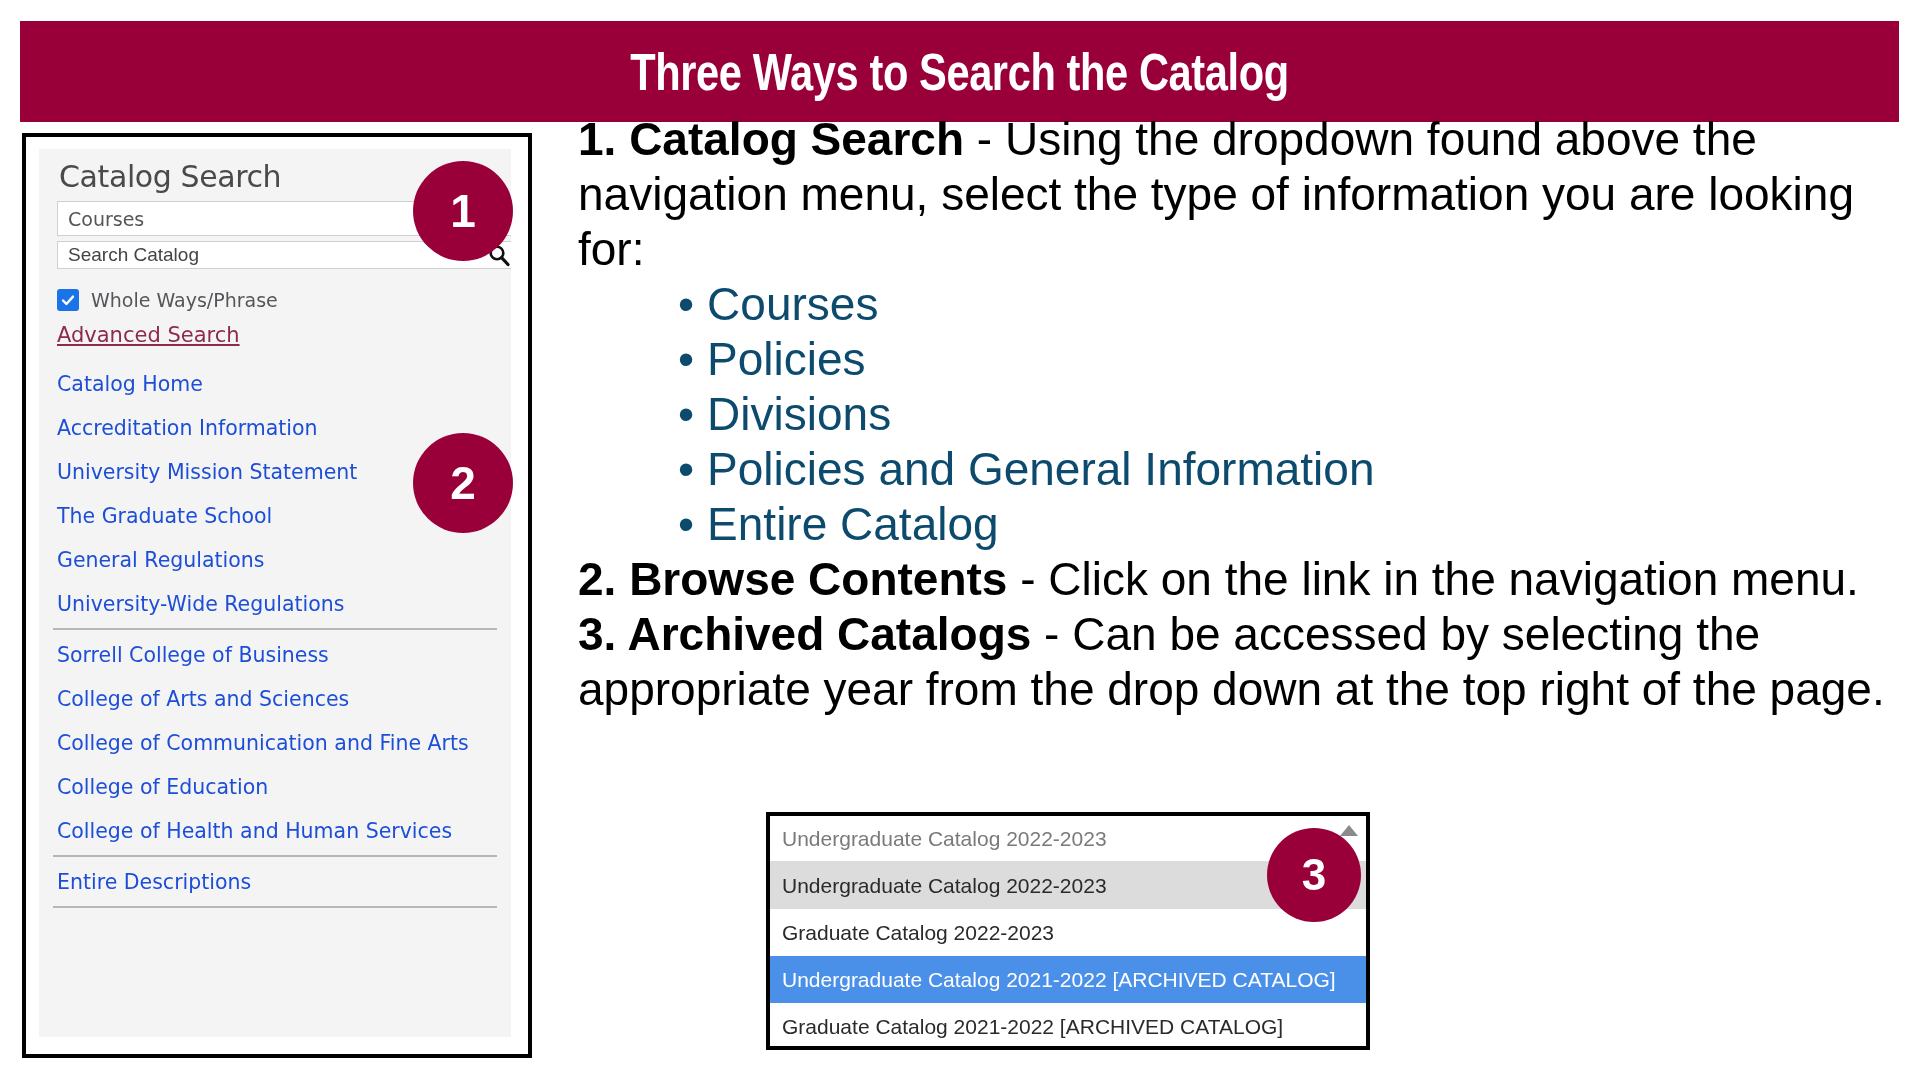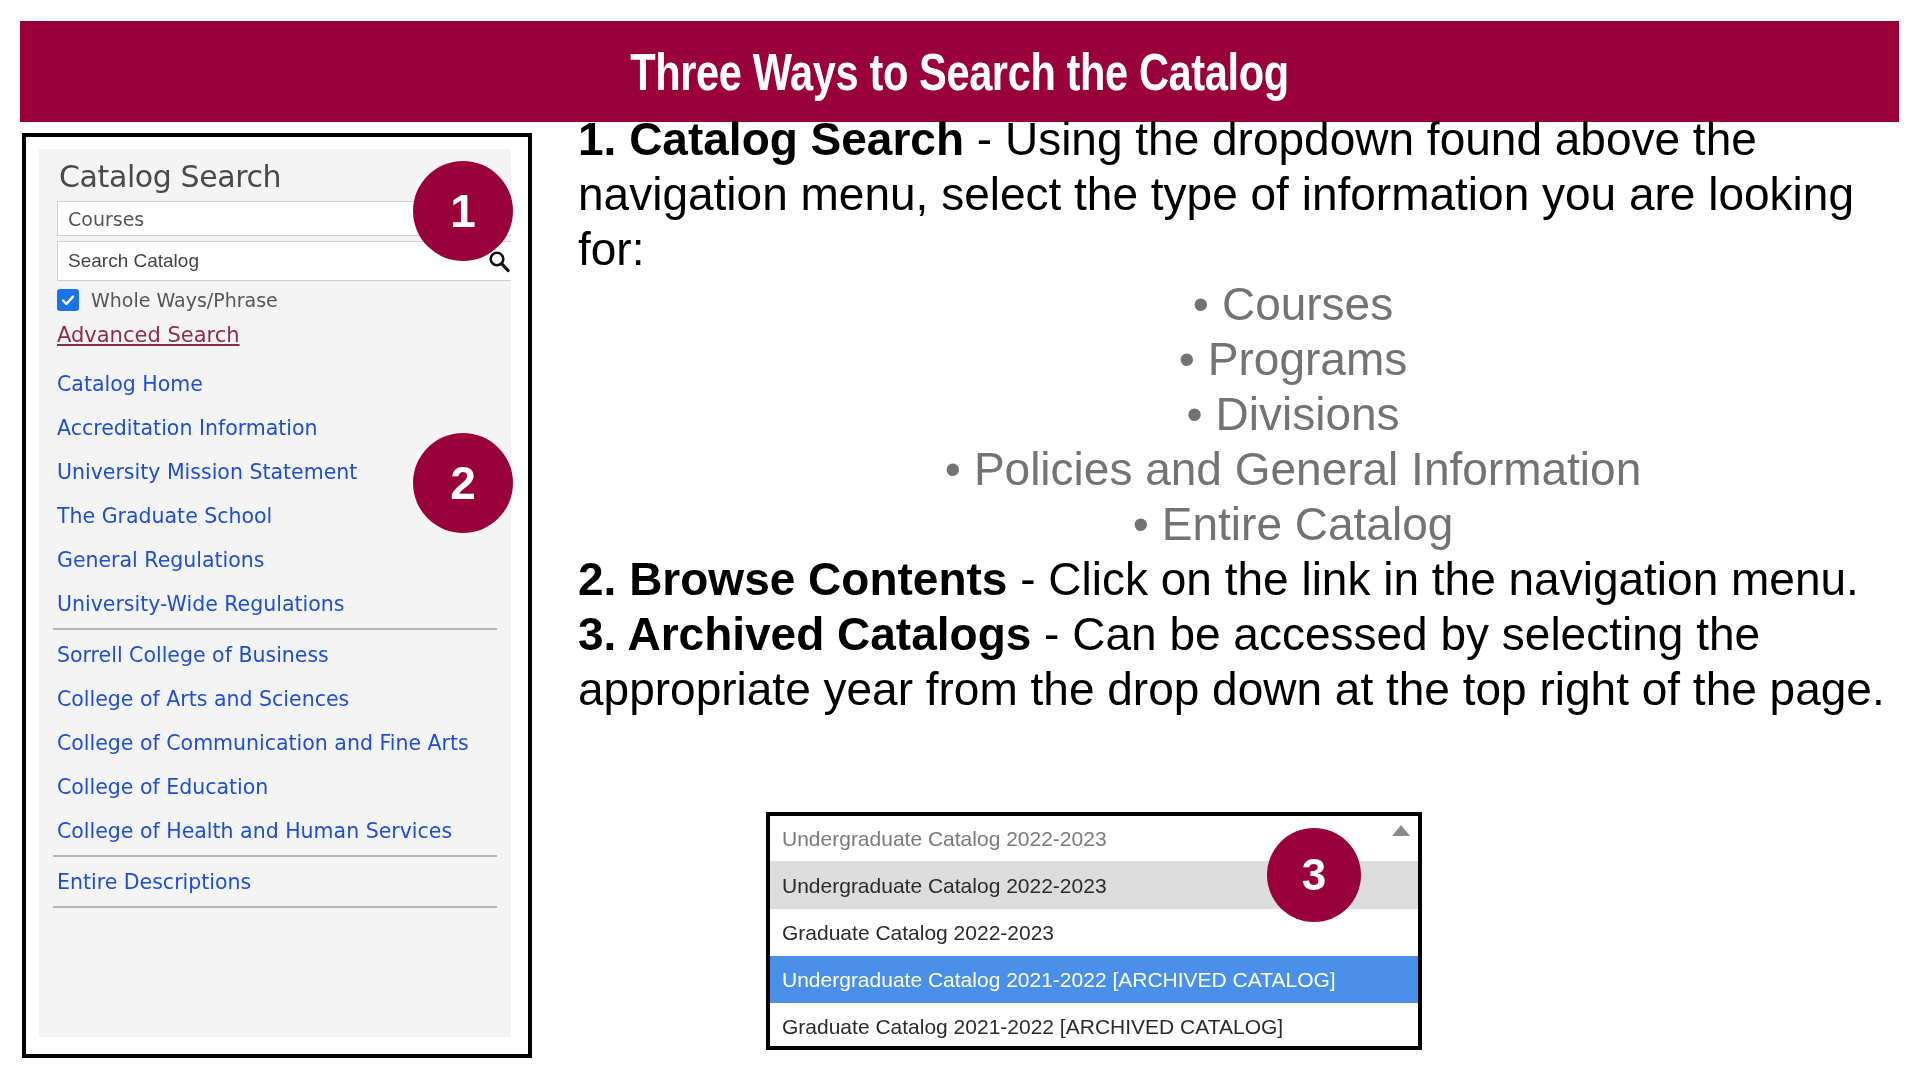--- a/index.html
+++ b/index.html
@@ -52,21 +52,21 @@
     position: absolute;
     background: #ffffff;
     border: 1px solid #cfcfcf;
     display: flex; align-items: center;
   }
   #type-select { left: 18px; top: 52px; width: 460px; height: 35px; }
   #type-select-value {
     font-size: 19px; color: #555; padding-left: 10px;
     font-family: "DejaVu Sans", sans-serif;
   }
-  #search-field { left: 18px; top: 92px; width: 460px; height: 40px; }
+  #search-field { left: 18px; top: 92px; width: 460px; height: 28px; }
   #search-field-value {
     font-size: 19px; color: #444; padding-left: 10px; flex: 1;
     font-family: "Liberation Sans", sans-serif;
   }
   #search-icon { width: 34px; height: 34px; display:flex; align-items:center; justify-content:center; }
 
   #whole-word-row {
     position: absolute; left: 18px; top: 140px;
     display: flex; align-items: center; gap: 12px;
   }
@@ -101,31 +101,30 @@
     font-family: "Liberation Sans Narrow", "Liberation Sans", sans-serif;
     color: #000;
   }
   .para {
     font-size: 46px; line-height: 55px; color: #000;
     font-family: "Liberation Sans Narrow", "Liberation Sans", sans-serif;
   }
   .para b { font-weight: bold; }
   #bullets { margin-left: 100px; }
   .bullet {
-    font-size: 46px; line-height: 55px; color: #737373;
-    font-family: "Liberation Sans Narrow", "Liberation Sans", sans-serif;
-    white-space: nowrap;
-    text-align: center;
+    font-size: 46px; line-height: 55px; color: #0c4a6e;
+    font-family: "Liberation Sans Narrow", "Liberation Sans", sans-serif;
+    white-space: nowrap;
   }
   .bullet .dot { margin-right: 13px; }
 
   
   #year-dropdown {
     position: absolute; left: 766px; top: 812px;
-    width: 656px; height: 238px;
+    width: 604px; height: 238px;
     background: #ffffff;
     border: 4px solid #000000;
     overflow: hidden;
   }
   .dd-row {
     position: relative;
     height: 47px; line-height: 47px;
     font-size: 21px;
     font-family: "Liberation Sans", sans-serif;
     padding-left: 12px;
@@ -218,21 +217,21 @@
   </div>
 
   <div id="main-col">
 
     <div class="para">
       <b>1. Catalog Search</b><span> - Using the dropdown found above the navigation menu, select the type of information you are looking for:</span>
     </div>
 
     <div id="bullets">
       <div class="bullet"><span class="dot">•</span><span>Courses</span></div>
-      <div class="bullet"><span class="dot">•</span><span>Programs</span></div>
+      <div class="bullet"><span class="dot">•</span><span>Policies</span></div>
       <div class="bullet"><span class="dot">•</span><span>Divisions</span></div>
       <div class="bullet"><span class="dot">•</span><span>Policies and General Information</span></div>
       <div class="bullet"><span class="dot">•</span><span>Entire Catalog</span></div>
     </div>
 
     <div class="para">
       <b>2. Browse Contents</b><span> - Click on the link in the navigation menu.</span>
     </div>
 
     <div class="para">

